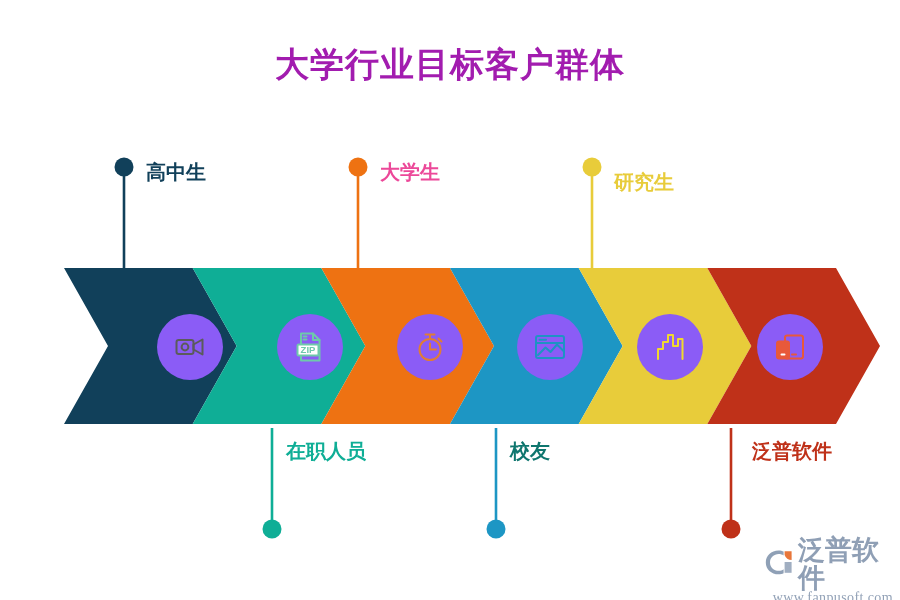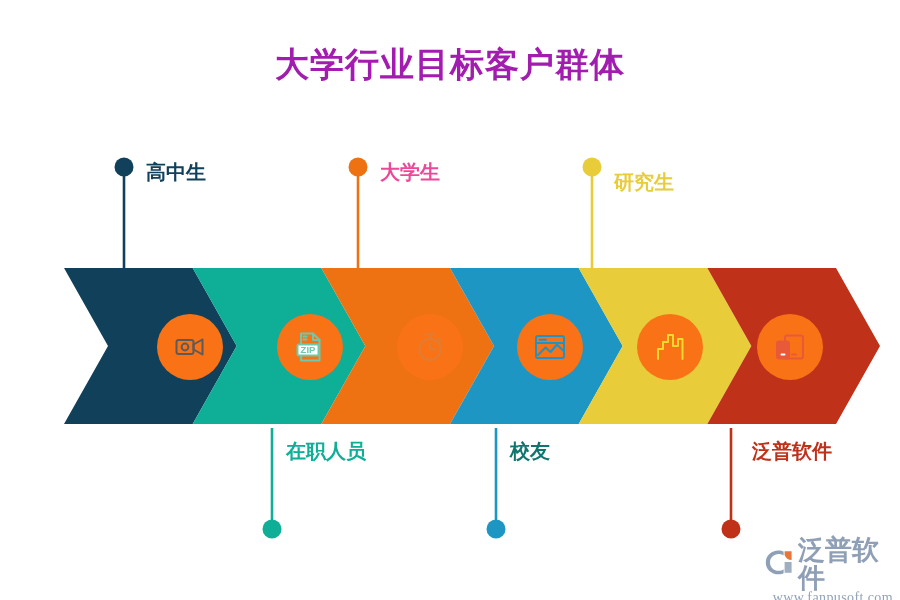--- a/index.html
+++ b/index.html
@@ -43,21 +43,21 @@
     width: 900px;
     height: 600px;
   }
 
   
   .icon-bubble {
     position: absolute;
     width: 66px;
     height: 66px;
     border-radius: 50%;
-    background: #f97316;
+    background: #8b5cf6;
     display: flex;
     align-items: center;
     justify-content: center;
     top: 314px;
   }
   .icon-bubble svg { display: block; }
 
   
   .callout-label {
     position: absolute;

